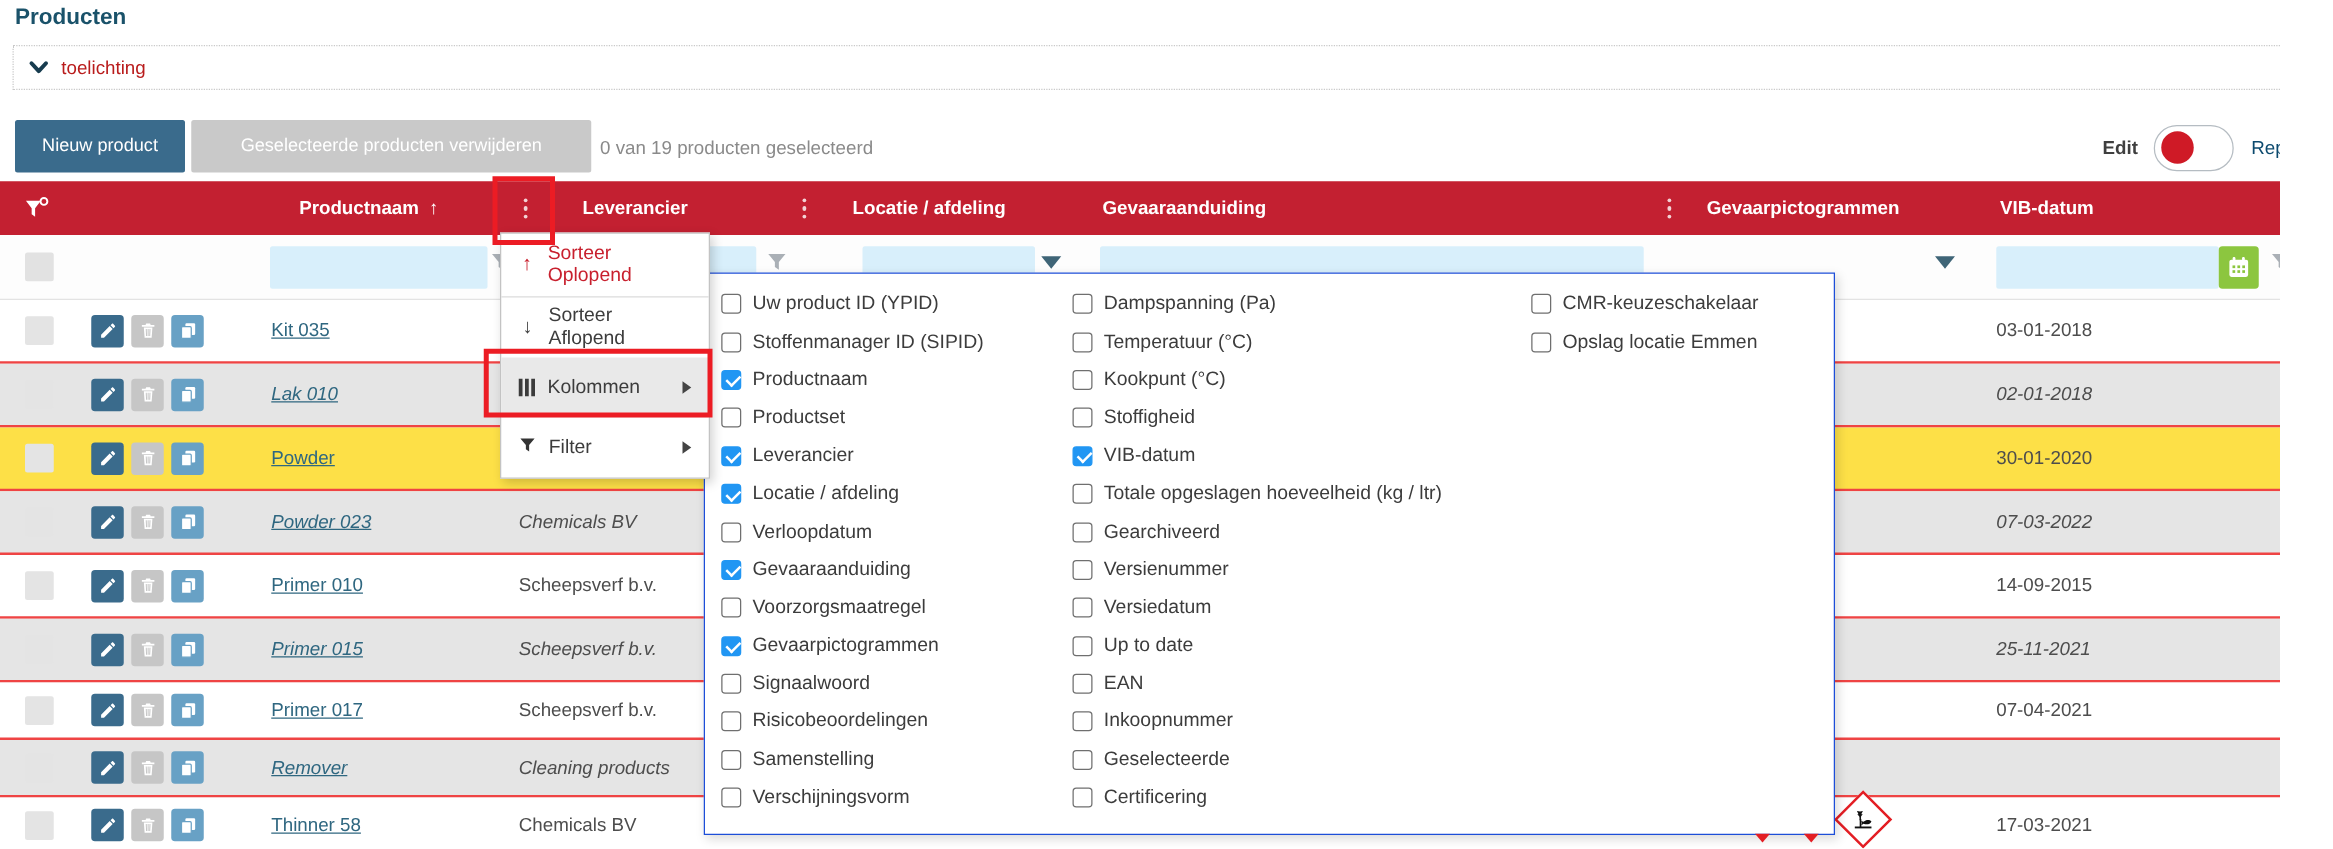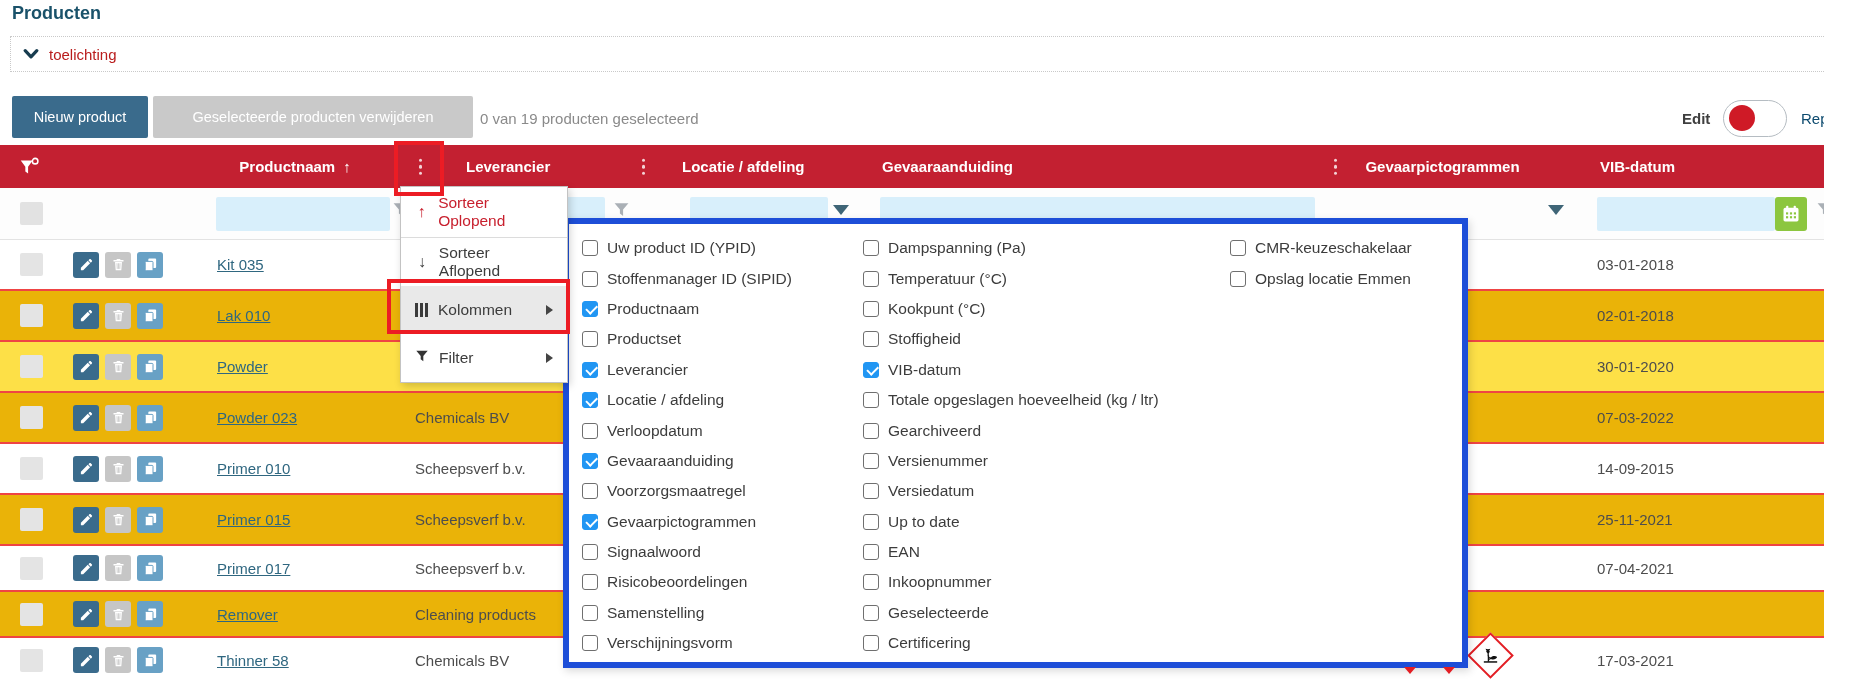--- a/index.html
+++ b/index.html
@@ -40,21 +40,21 @@
   .gray-check { position:absolute; width:23px; height:23px; background:#e2e2e2; border-radius:2px; }
   .finput { position:absolute; top:9px; height:34px; background:#d8effb; border:none; border-radius:2px; padding:0 8px; font-size:14px; color:#333; }
   .funnel-gray { position:absolute; top:13px; width:17px; height:17px; cursor:pointer; }
   .dd-arrow { position:absolute; width:0; height:0; border-left:8px solid transparent; border-right:8px solid transparent; border-top:10px solid #3f6577; cursor:pointer; }
   .cal-btn { position:absolute; left:1775px; top:9px; width:32px; height:34px; background:#8cc63f; border:none; border-radius:3px; cursor:pointer; display:flex; align-items:center; justify-content:center; }
 
   
   .rows { position:absolute; left:0; top:240px; width:1866px; z-index:1; }
   .trow { border-bottom:2px solid #ef4444; position:relative; }
   .trow.h51 { height:51px; } .trow.h46 { height:46px; }
-  .trow.odd { background:#fff; } .trow.even { background:#eab308; }
+  .trow.odd { background:#fff; } .trow.even { background:#e5e5e5;font-style:italic; }
   .trow.pink { background:#fde047; }
   .td { display:flex; align-items:center; font-size:15px; color:#4d4d4d; position:relative; }
   .td-check { padding-left:20px; }
   .row-check { width:23px; height:23px; background:#e4e4e4; border-radius:2px; cursor:pointer; }
   .td-actions { padding-left:16px; gap:6px; }
   .abtn { width:26px; height:26px; border:none; border-radius:3px; cursor:pointer; display:flex; align-items:center; justify-content:center; padding:0; }
   .abtn-edit { background:#3a6b8c; } .abtn-trash { background:#c6c6c6; } .abtn-copy { background:#68a1c5; }
   .abtn svg { width:15px; height:15px; }
   .td-name { padding-left:27px; }
   .td-name a { color:#2f6780; font-size:15px; text-decoration:underline; cursor:pointer; }
@@ -76,21 +76,21 @@
   .mi-3 { height:48px; background:#e9e9e9; }
   .mi-4 { height:48px; }
   .mi-icon { font-size:16px; width:14px; text-align:center; }
   .mi-1 .mi-icon { color:#c8202e; }
   .cols-icon { display:inline-flex; gap:2px; }
   .cols-icon i { width:3px; height:14px; background:#3b3b3b; }
   .arr-right { margin-left:auto; width:0; height:0; border-top:5px solid transparent; border-bottom:5px solid transparent; border-left:7px solid #444; }
 
   
   .cols-panel { position:absolute; left:563px; top:218px; width:905px; height:450px; background:#fff;
-    border:6px solid #1d4ed8; box-shadow:2px 3px 8px rgba(0,0,0,.15); z-index:20; }
+    border:1px solid #1d4ed8; box-shadow:2px 3px 8px rgba(0,0,0,.15); z-index:20; }
   .cb-col { position:absolute; top:9px; }
   .cb-col1 { left:13px; width:278px; } .cb-col2 { left:294px; width:360px; } .cb-col3 { left:661px; width:240px; }
   .cb-item { display:flex; align-items:center; gap:9px; height:30.4px; cursor:pointer; }
   .cb { flex:0 0 auto; width:16px; height:16px; border:1.6px solid #6f6f6f; border-radius:3px; background:#fff; position:relative; }
   .cb.checked { background:#2196f3; border-color:#2196f3; }
   .cb.checked::after { content:""; position:absolute; left:2.5px; top:3.5px; width:9px; height:4.5px;
     border-left:2.3px solid #fff; border-bottom:2.3px solid #fff; transform:rotate(-45deg); }
   .cb-label { font-size:15.5px; color:#3c3c3c; white-space:nowrap; }
 
   

